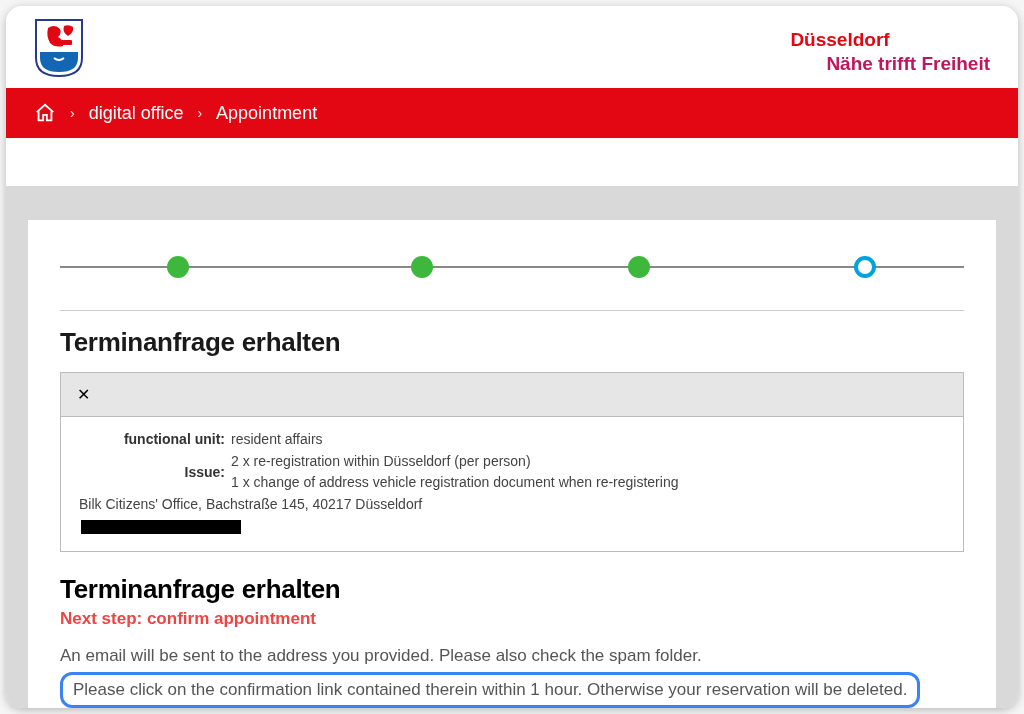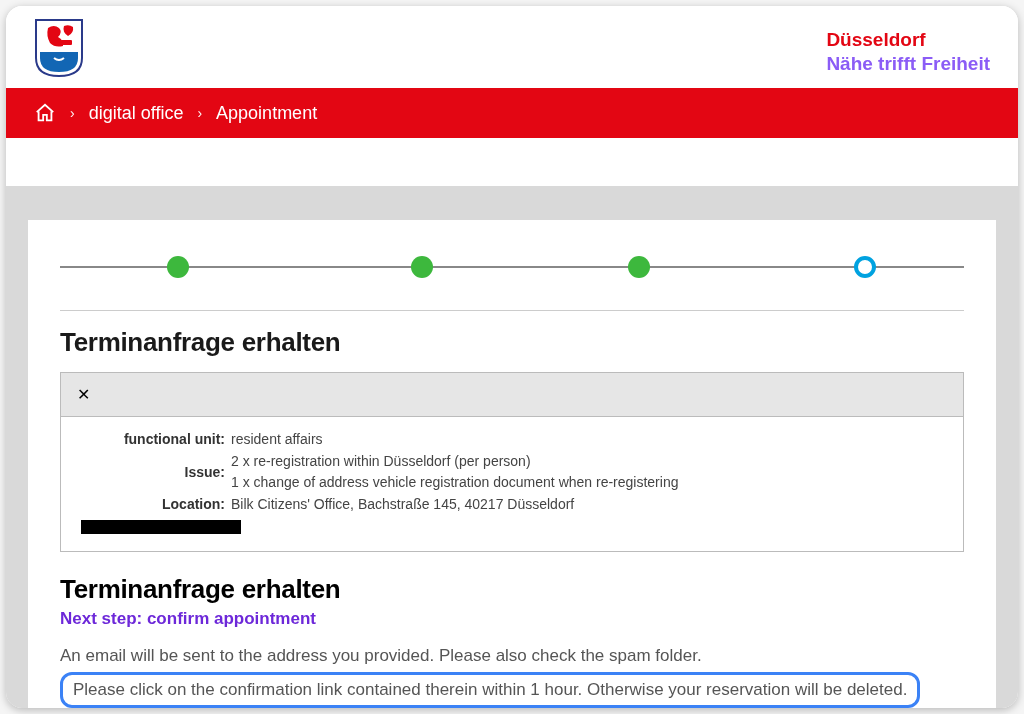--- a/index.html
+++ b/index.html
@@ -34,21 +34,21 @@
     height: 60px;
   }
   .brand {
     text-align: left;
     font-weight: 700;
     font-size: 19px;
     line-height: 1.25;
     padding-top: 10px;
   }
   .brand .line1 { color: #e30613; }
-  .brand .line2 { color: #8b5cf6; }
+  .brand .line2 { color: #be185d; margin-left: 36px; }
   .breadcrumb-bar {
     background: #e30613;
     color: #fff;
     display: flex;
     align-items: center;
     gap: 14px;
     padding: 14px 28px;
     font-size: 18px;
   }
   .breadcrumb-bar a { color: #fff; text-decoration: none; }
@@ -151,21 +151,21 @@
   .redact.w320 { width: 320px; }
   .subhead {
     font-size: 26px;
     font-weight: 700;
     margin: 22px 0 4px 0;
     letter-spacing: -0.3px;
   }
   .nextstep {
     font-size: 17px;
     font-weight: 700;
-    color: #6d28d9;
+    color: #ef4444;
     margin-bottom: 14px;
   }
   .info-text {
     font-size: 17px;
     color: #555;
     line-height: 1.55;
   }
   .highlight-box {
     display: inline-block;
     border: 3px solid #3b82f6;
@@ -239,21 +239,20 @@
 
           <div class="kv-row">
             <div class="k">Issue:</div>
             <div class="v">
               <div>2 x re-registration within Düsseldorf (per person)</div>
               <div>1 x change of address vehicle registration document when re-registering</div>
             </div>
           </div>
 
           <div class="kv-row">
-            <div class="k">Location:</div>
             <div class="v">Bilk Citizens' Office, Bachstraße 145, 40217 Düsseldorf</div>
           </div>
 
           <div class="kv-row">
             <div class="v"><span class="redact w200"></span></div>
           </div>
 
 
         </div>
       </div>

